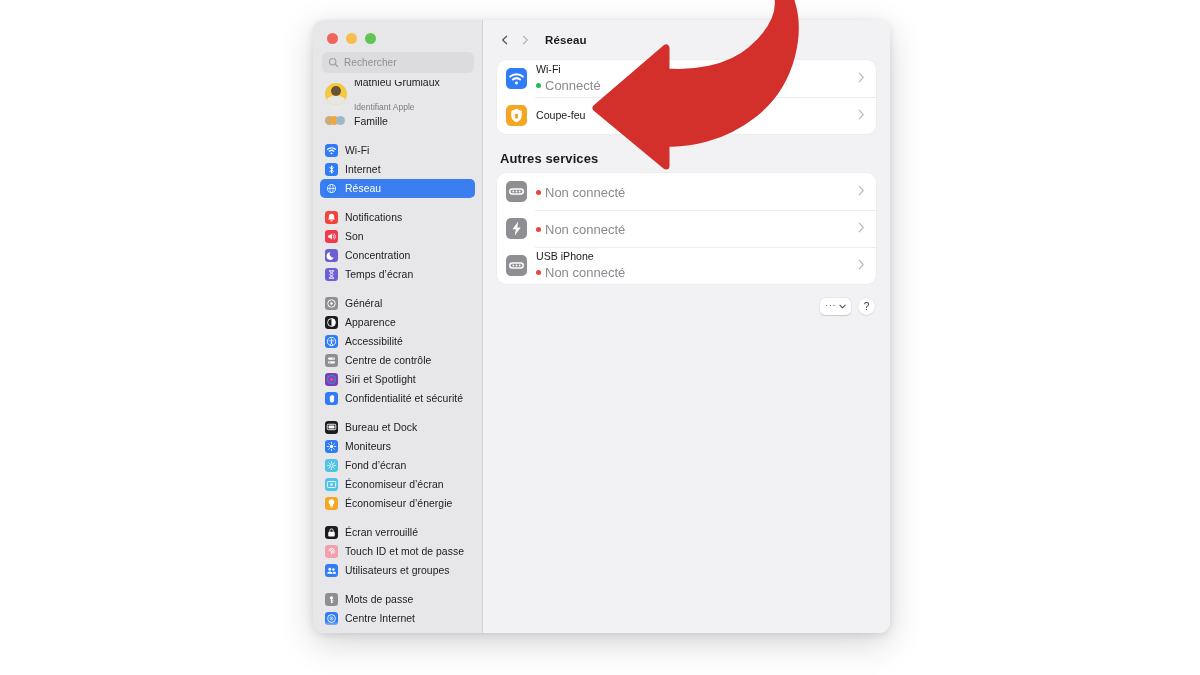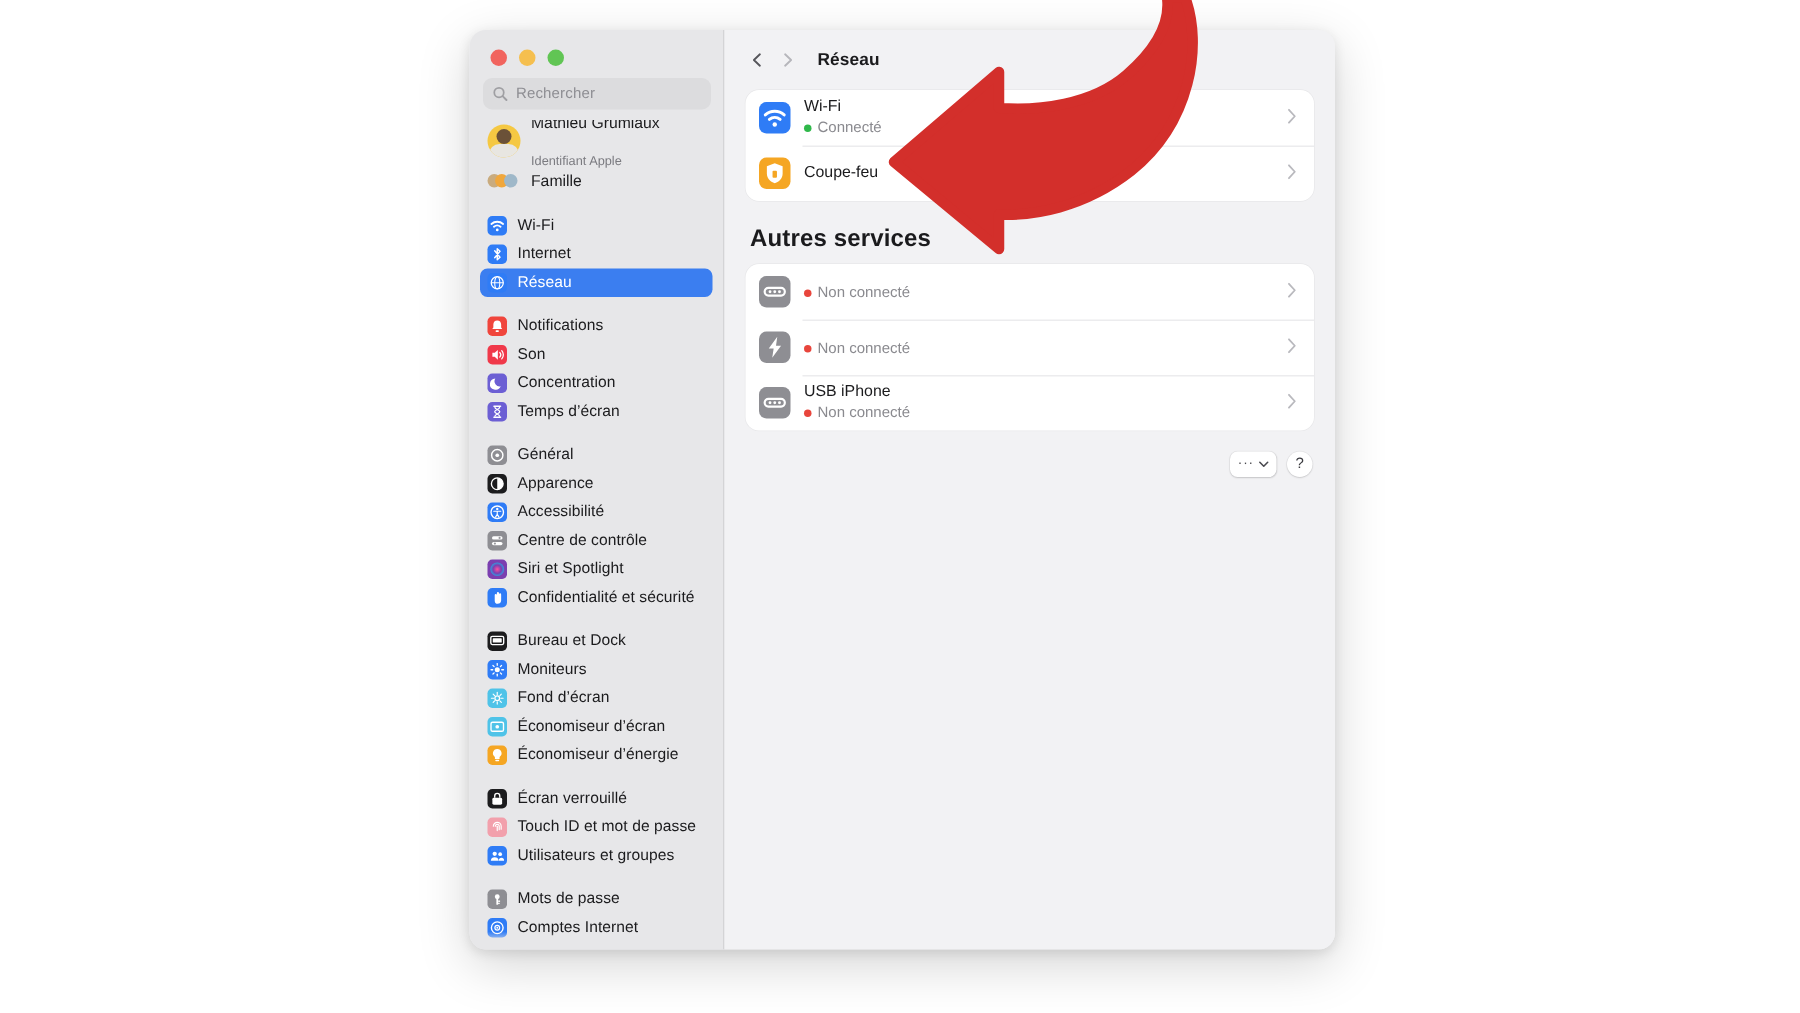--- a/index.html
+++ b/index.html
@@ -201,37 +201,37 @@
     width: 21px; height: 21px; flex: 0 0 21px;
     border-radius: 5px;
     margin-right: 9px;
     display: flex; align-items: center; justify-content: center;
     overflow: hidden;
   }
   .row-icon svg { display: block; }
   .row-text { flex: 1 1 auto; line-height: 1.2; }
   .row-title { font-size: 10.6px; color: #1b1b1d; }
   .row-status {
-    font-size: 10px; color: #8a8a8f;
+    font-size: 13px; color: #8a8a8f;
     margin-top: 2px;
     display: flex; align-items: center;
   }
   .dot {
     width: 5px; height: 5px; border-radius: 50%;
     margin-right: 4px; flex: 0 0 5px;
     display: inline-block;
   }
   .chev-right {
     flex: 0 0 auto; margin-left: 6px;
     font-size: 11px; color: #b9b9be;
     line-height: 1;
   }
 
   .section-head {
-    font-size: 16px; font-weight: bold; color: #1b1b1d;
+    font-size: 13px; font-weight: bold; color: #1b1b1d;
     margin: 17px 0 7px 3px;
     letter-spacing: .1px;
   }
 
   .footer-btns {
     display: flex; justify-content: flex-end; align-items: center;
     gap: 7px;
     margin-top: 14px;
     padding-right: 1px;
   }
@@ -554,21 +554,21 @@
                 <span class="sb-label">Mots de passe</span>
               </div>
               <div class="sb-item">
                 <span class="sb-icon" style="background: rgb(47, 124, 246);">
                   <svg width="13" height="13" viewBox="0 0 20 20">
                     <circle cx="10" cy="10" r="6" fill="none" stroke="#fff" stroke-width="1.4"></circle>
                     <circle cx="10" cy="10" r="2.4" fill="none" stroke="#fff" stroke-width="1.3"></circle>
                     <circle cx="10" cy="10" r="0.9" fill="#fff"></circle>
                   </svg>
                 </span>
-                <span class="sb-label">Comptes Internet</span>
+                <span class="sb-label">Centre Internet</span>
               </div>
             </div>
           </div>
       </div>
 
       <div class="sb-fade"></div>
     </div>
 
     <div id="main">
 

